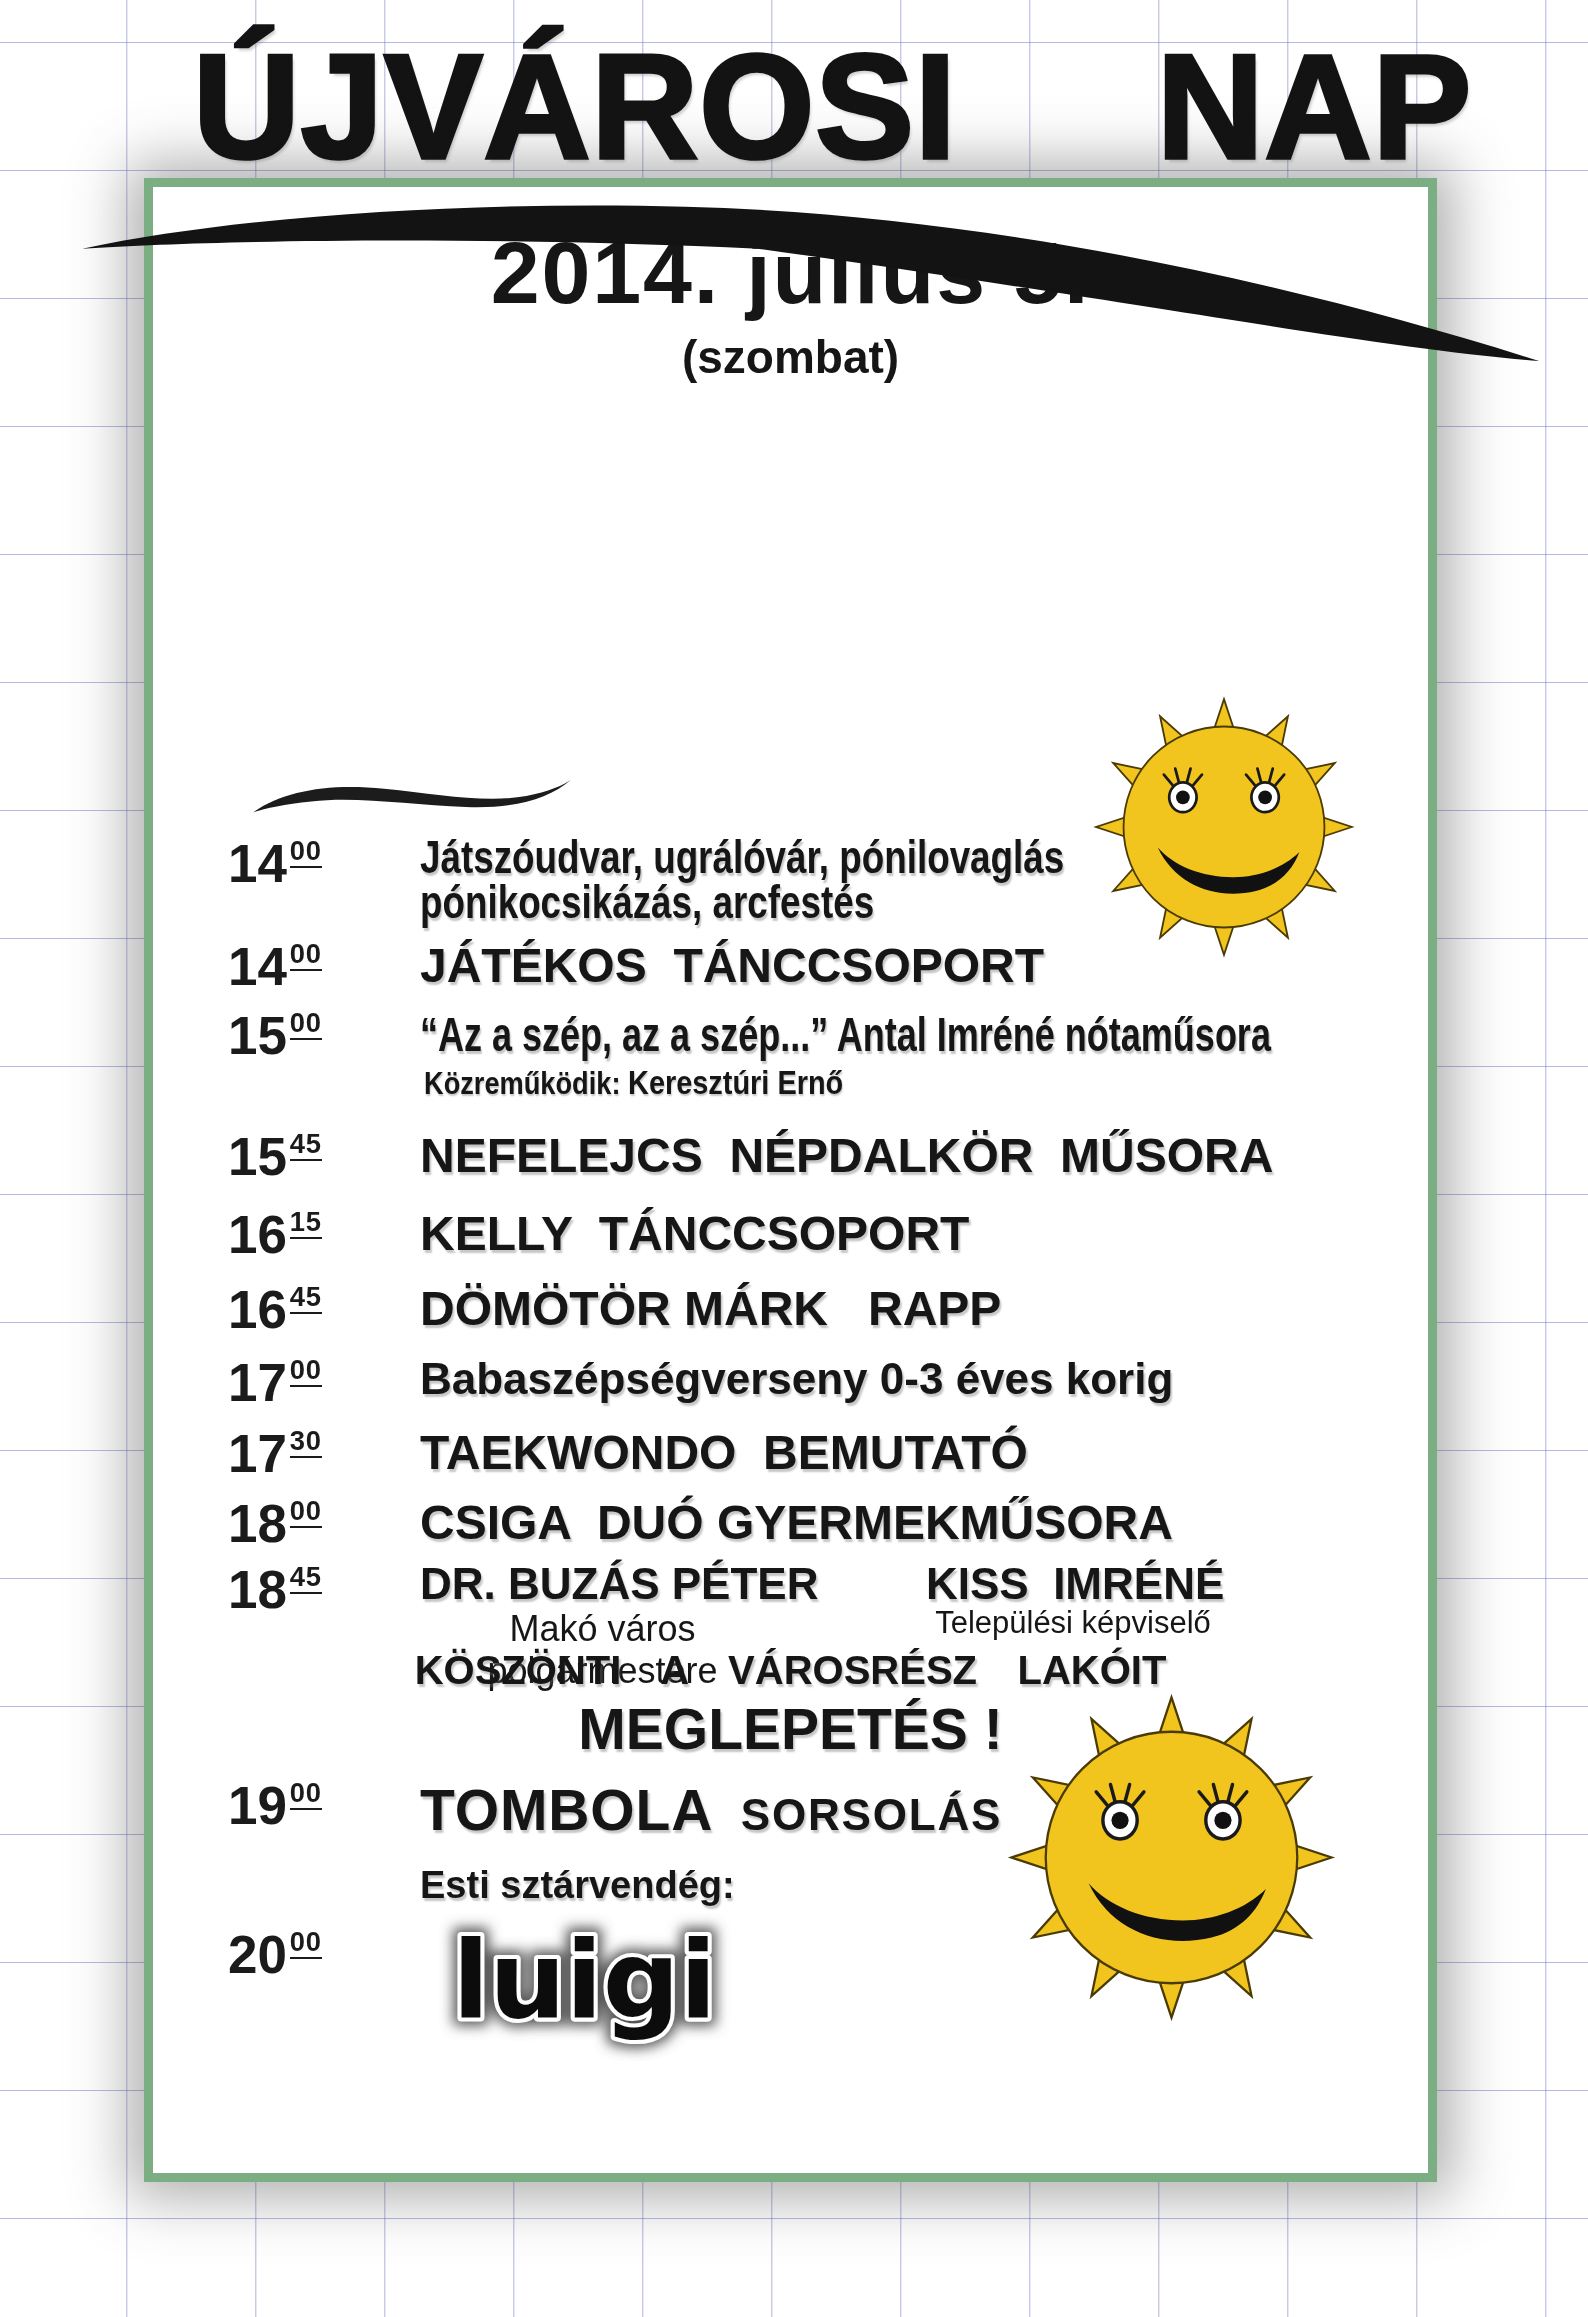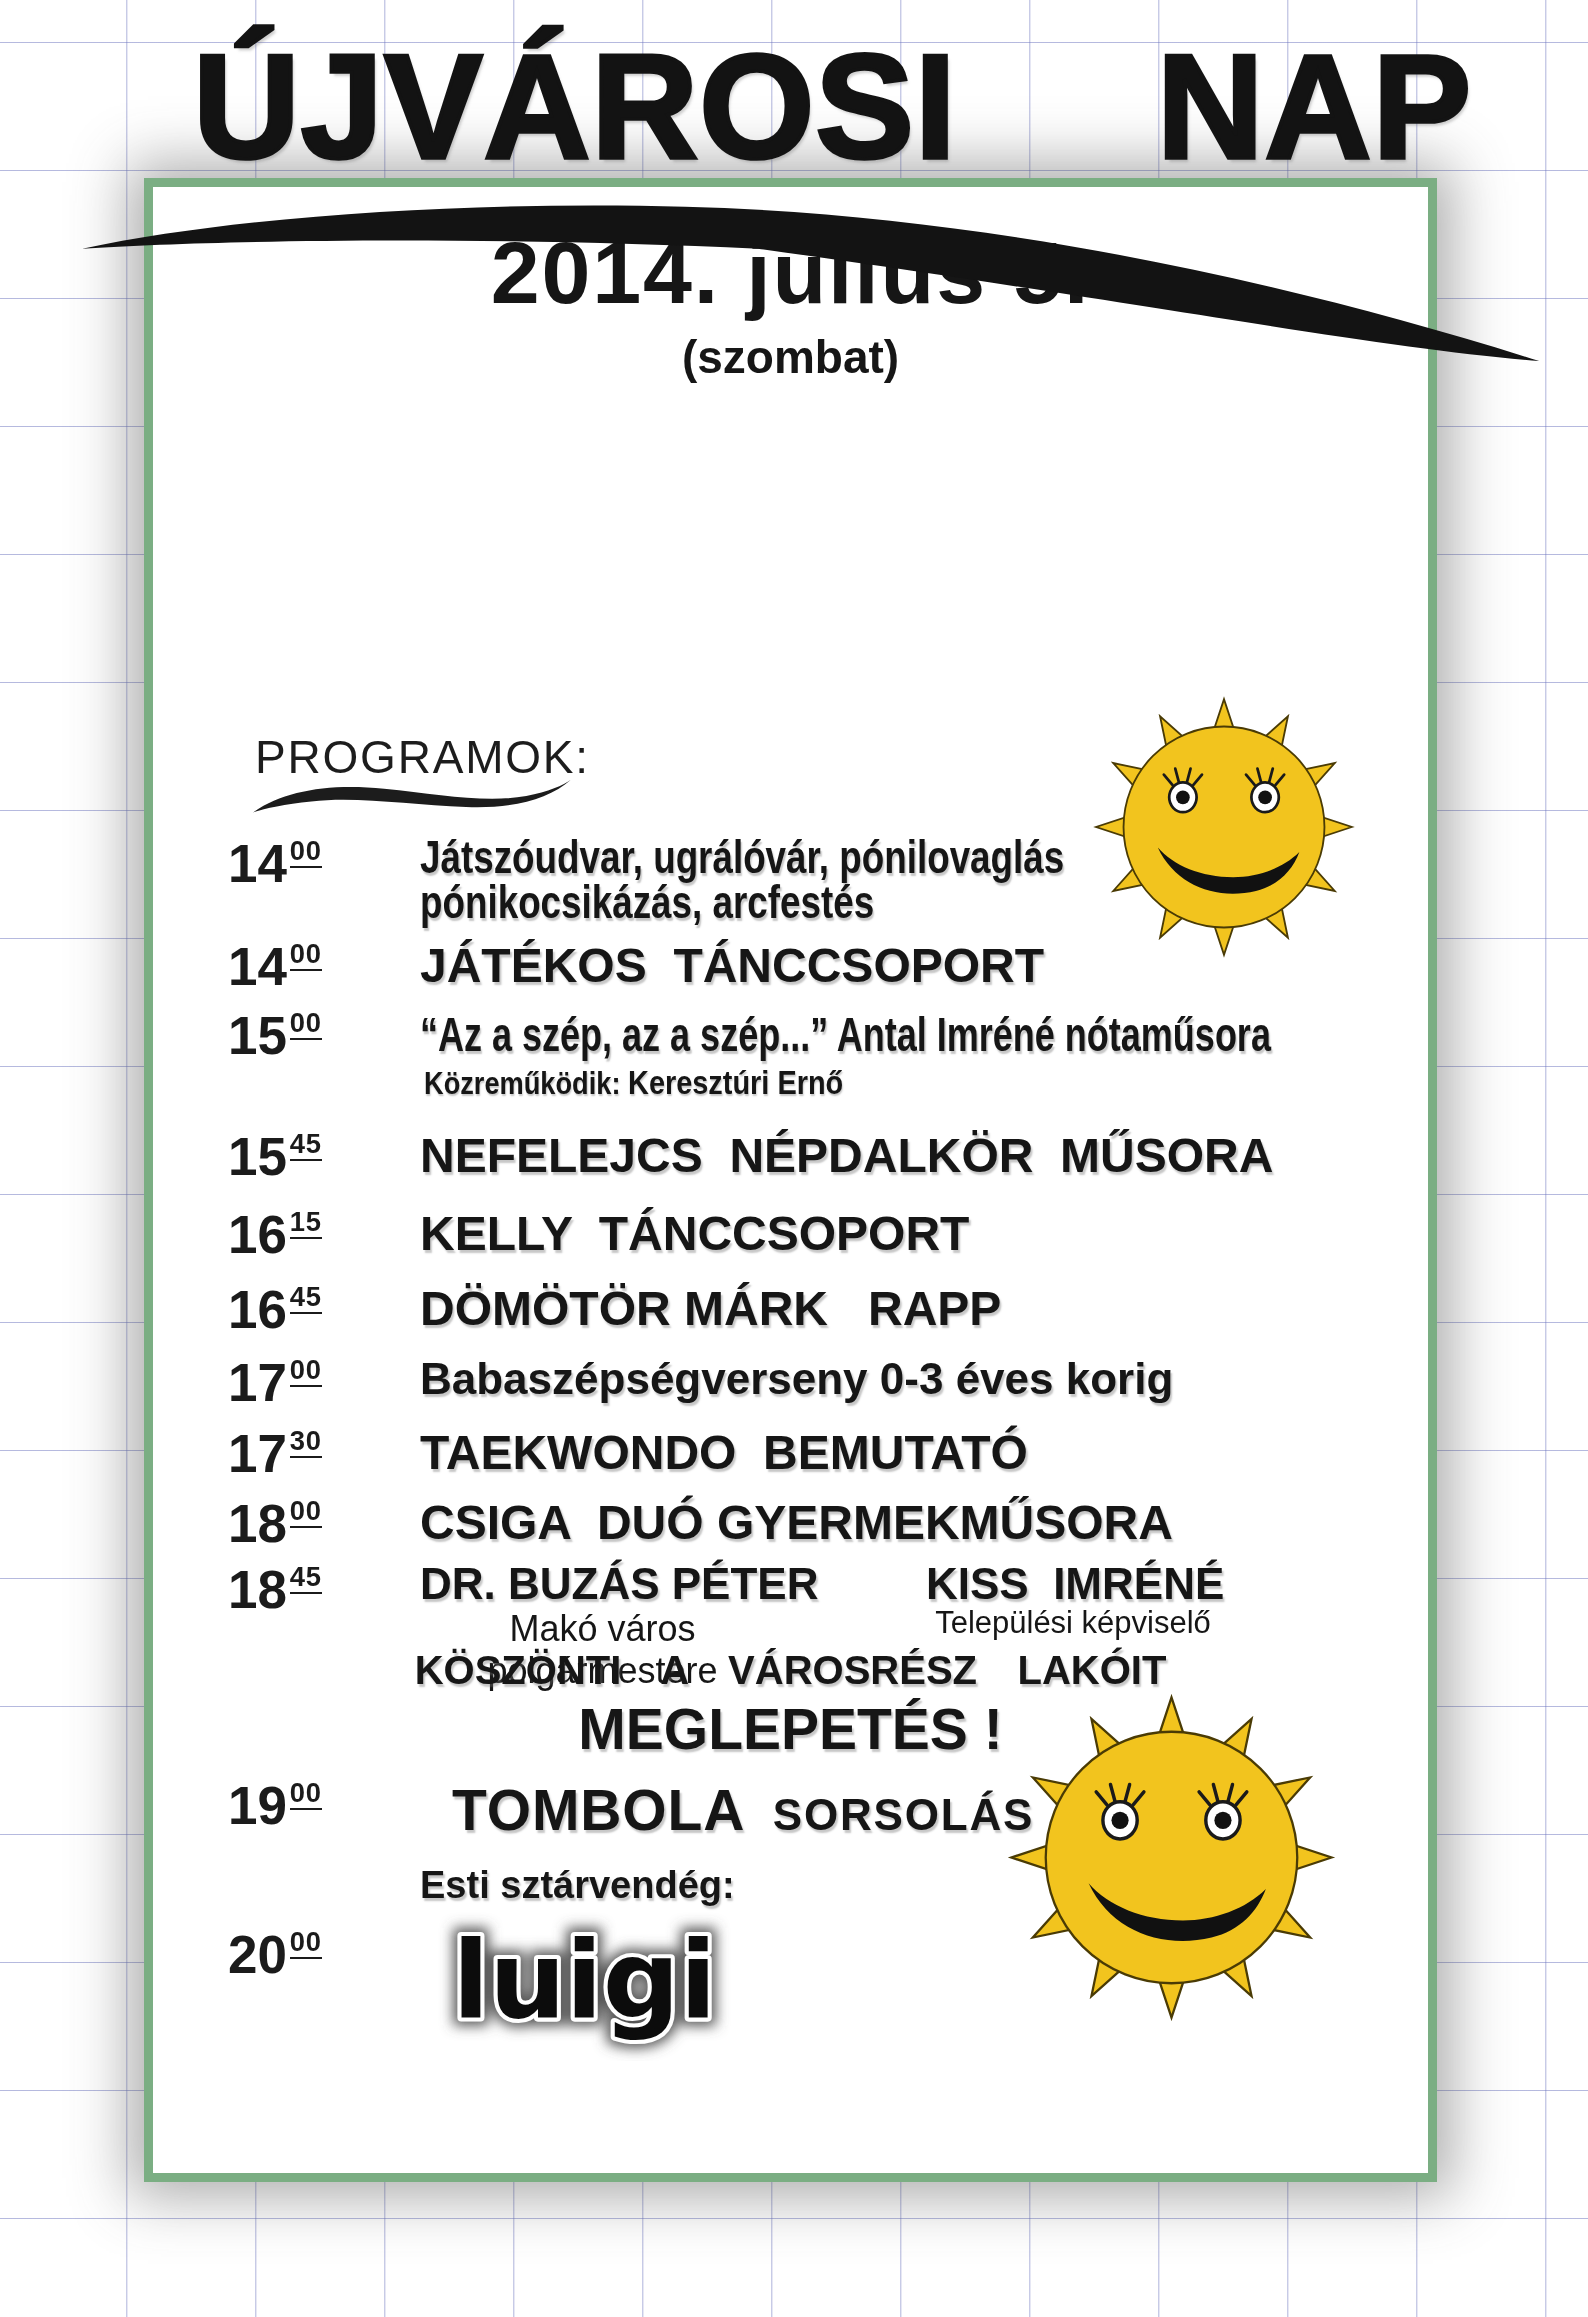--- a/index.html
+++ b/index.html
@@ -63,21 +63,21 @@
         transform:scaleX(.85);transform-origin:left top;text-shadow:0.9px 1.8px 1.8px rgba(115,115,115,.4);}
   .note .note-name{font-size:34px;}
 
   .guest-name1{position:absolute;left:276px;top:0;font-size:44px;font-weight:bold;white-space:pre;text-shadow:1.8px 2.7px 1.8px rgba(115,115,115,.4);}
   .guest-name2{position:absolute;left:782px;top:0;font-size:44px;font-weight:bold;white-space:pre;text-shadow:1.8px 2.7px 1.8px rgba(115,115,115,.4);}
   .guest-role1{position:absolute;left:276px;top:49px;width:365px;text-align:center;font-size:36px;}
   .guest-role2{position:absolute;left:778px;top:46px;width:302px;text-align:center;font-size:31px;}
   .greet-line{position:absolute;left:0;right:0;top:89px;text-align:center;font-size:40px;font-weight:bold;word-spacing:9.1px;white-space:pre;text-shadow:1.8px 2.7px 1.8px rgba(115,115,115,.4);}
   .surprise-line{position:absolute;left:0;right:0;top:137px;text-align:center;font-size:57px;font-weight:bold;white-space:pre;text-shadow:1.8px 2.7px 1.8px rgba(115,115,115,.4);}
 
-  .tombola{font-size:57px;font-weight:bold;letter-spacing:0.9px;margin-left:32px;}
+  .tombola{font-size:57px;font-weight:bold;letter-spacing:0.9px;}
   .tombola-suffix{font-size:44px;font-weight:bold;margin-left:27.4px;letter-spacing:1.8px;}
 
   .star-label{position:absolute;left:276px;top:0;font-size:38px;font-weight:bold;text-shadow:1.8px 2.7px 1.8px rgba(115,115,115,.4);}
   .luigi-svg{position:absolute;left:267px;top:42px;width:347px;height:155px;}
 
   .closing{top:1896px;font-size:60px;font-weight:normal;color:#111;}
 
   .sun{position:absolute;}
   .sun-top{left:943px;top:512px;width:274px;height:274px;}
   .sun-bottom{left:856px;top:1508px;width:343px;height:343px;}
@@ -95,21 +95,20 @@
              C 1430,170 1180,120 760,62 C 470,48 170,52 20,62 Z" fill="#131313"></path>
   </svg>
 
   <div class="poster">
     <div class="frame"></div>
 
     <div class="center date-line">2014. július 5.</div>
     <div class="center day-line">(szombat)</div>
 
 
-    <div class="programs-heading">PROGRAMOK:</div>
     <svg class="swoosh2" viewBox="0 0 360 45" aria-hidden="true">
       <path d="M 6,40 C 40,16 90,8 150,14 C 210,20 260,30 306,22 C 330,17 347,10 355,4
                C 330,26 290,36 240,34 C 180,32 120,22 70,28 C 40,31 18,36 6,40 Z" fill="#1c1c1c"></path>
     </svg>
 
     <div class="row" style="top:655px">
       <span class="time"><span>14</span><span class="min">00</span></span>
       <div class="cap cond"><span>Játszóudvar, ugrálóvár, pónilovaglás</span><br><span>pónikocsikázás, arcfestés</span></div>
     </div>
 

